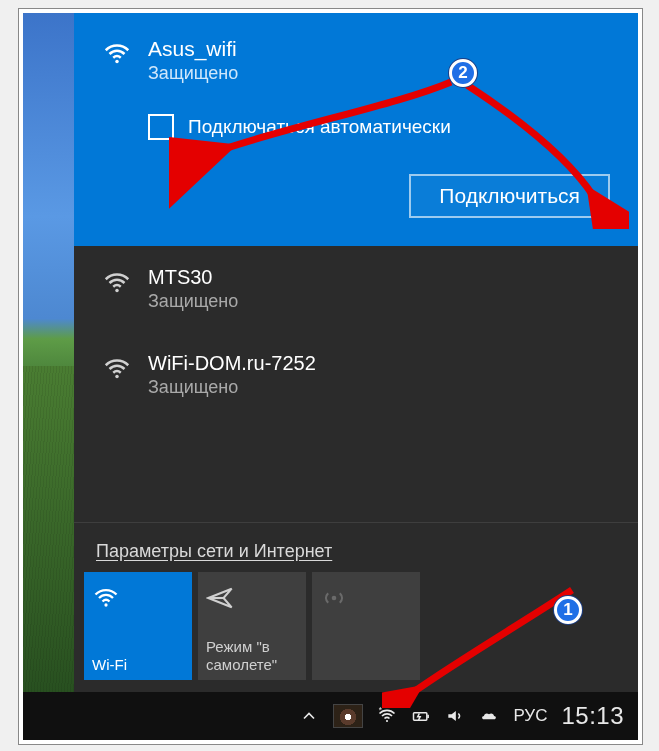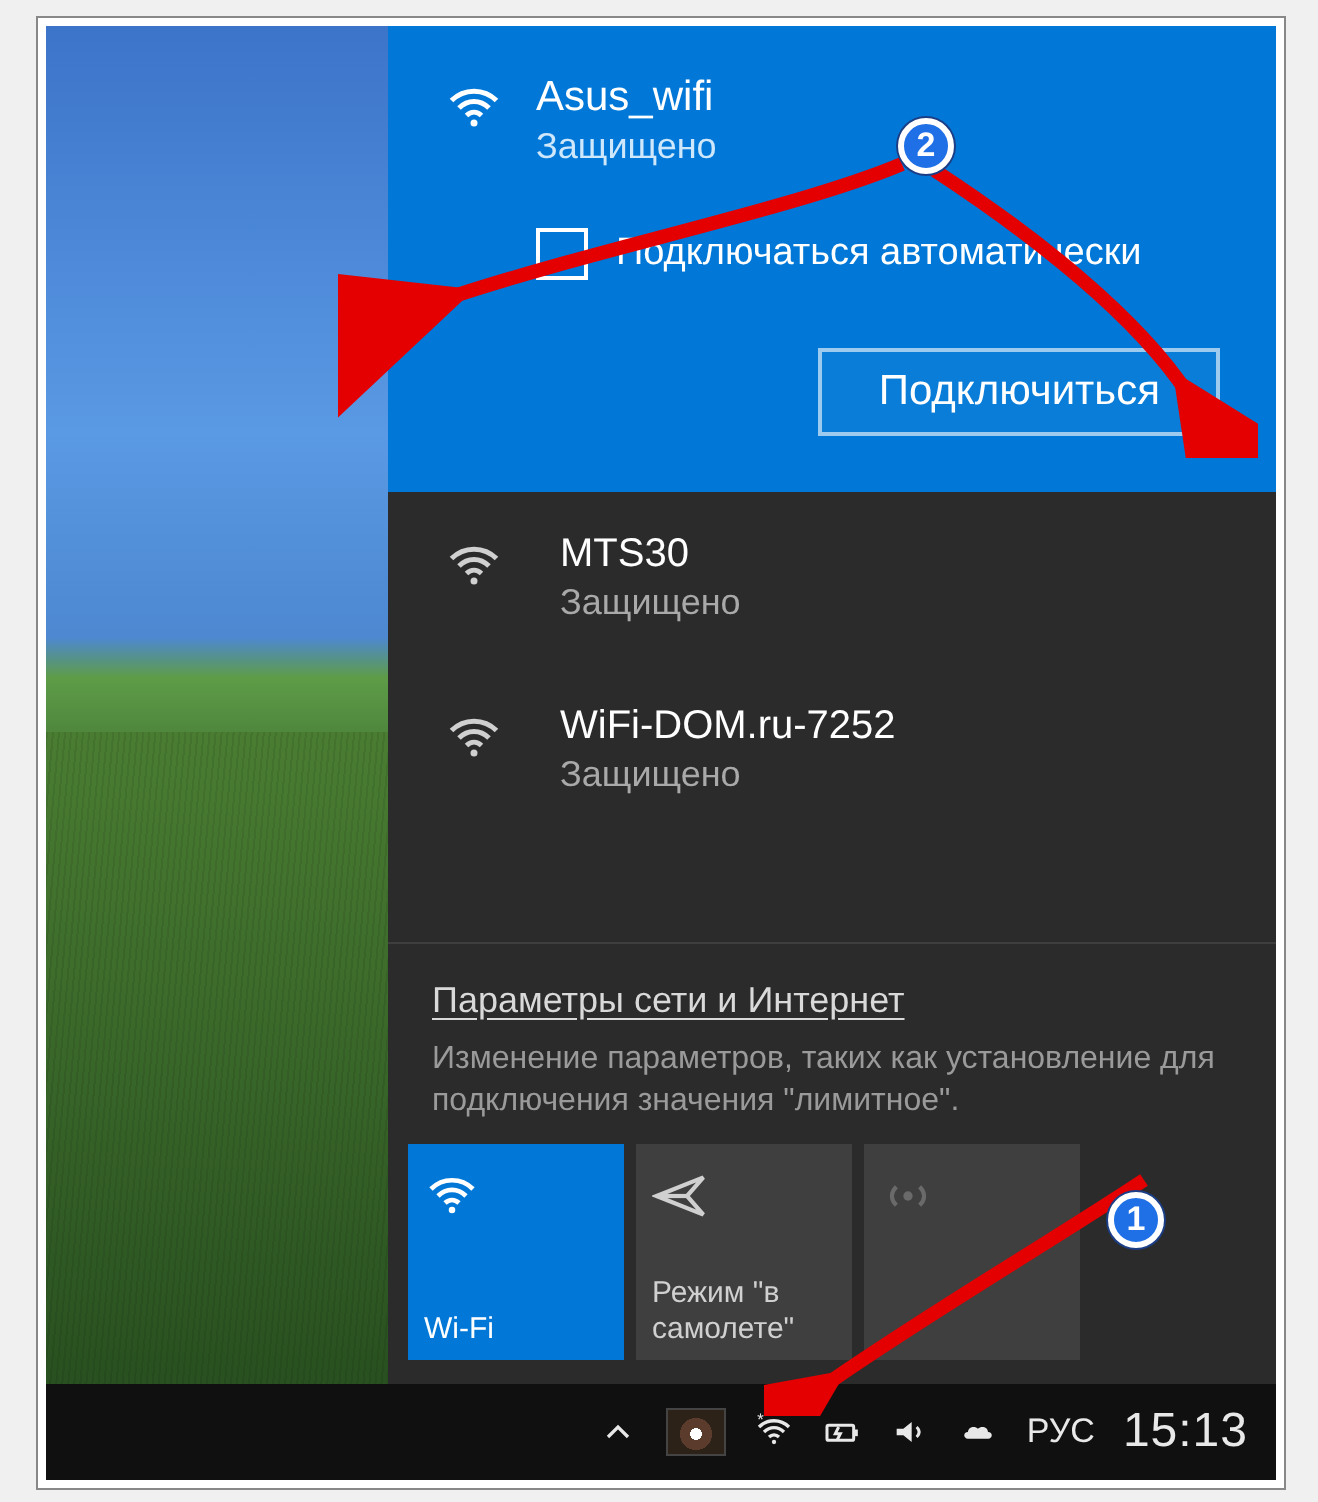--- a/index.html
+++ b/index.html
@@ -30,21 +30,21 @@
     background: linear-gradient(to bottom, #4a7d32 0%, #285020 100%);
   }
   .grass-texture {
     position:absolute; left:0; right:0; bottom:0; height:48%;
     background-image: repeating-linear-gradient(95deg, rgba(0,0,0,0.08) 0 1px, transparent 1px 3px);
   }
 
   .flyout {
     position:absolute;
     top: 0; right: 0; bottom: 0;
-    width: 444px;
+    width: 564px;
     background: #2b2b2b;
     color: #d9d9d9;
     font-size: 19px;
     display:flex; flex-direction:column;
   }
   .net-selected {
     background: #0178d7;
     color: #fff;
     padding: 24px 28px 28px 28px;
   }
@@ -71,21 +71,21 @@
     padding:8px 28px;
     font-size:21px;
     color:#fff;
     background:rgba(255,255,255,0.04);
     display:inline-block;
   }
   .connect-row { display:flex; }
 
   .net-item {
     padding:20px 28px;
-    display:flex; gap:28px; align-items:flex-start;
+    display:flex; gap:16px; align-items:flex-start;
   }
   .net-item .net-name { color:#fff; font-size:20px; }
   .net-item .net-status { color:#a9a9a9; font-size:18px; }
 
   .divider { height:1px; background:#3e3e3e; margin:6px 0 0 0; }
 
   .settings-block { padding:18px 22px 10px 22px; }
   .settings-link {
     font-size:18px; color:#d9d9d9;
     text-decoration:underline;
@@ -209,21 +209,20 @@
           <div class="net-name">WiFi-DOM.ru-7252</div>
           <div class="net-status">Защищено</div>
         </div>
       </div>
 
       <div style="flex:1"></div>
       <div class="divider"></div>
 
       <div class="settings-block">
         <div class="settings-link">Параметры сети и Интернет</div>
-        <div class="settings-desc">Изменение параметров, таких как установление для подключения значения "лимитное".</div>
       </div>
 
       <div class="tiles">
         <div class="tile active">
           <div class="tile-icon">
             <svg width="28" height="28" viewBox="0 0 24 24" fill="none" stroke="#fff" stroke-width="2">
               <path d="M3 9 C8 4 16 4 21 9"></path>
                 <path d="M6 12 C9.5 8.5 14.5 8.5 18 12"></path>
                 <path d="M9 15 C10.8 13.3 13.2 13.3 15 15"></path>
                 <circle cx="12" cy="18" r="1.4" fill="#fff" stroke="none"></circle>

